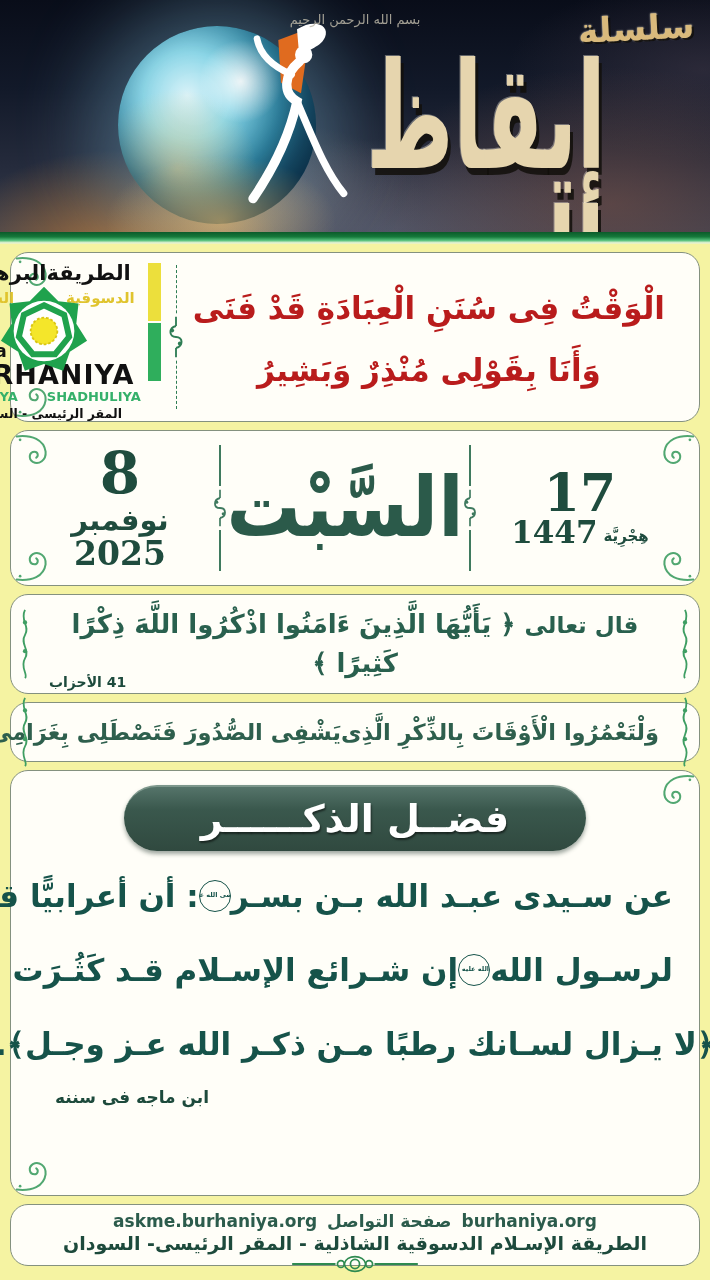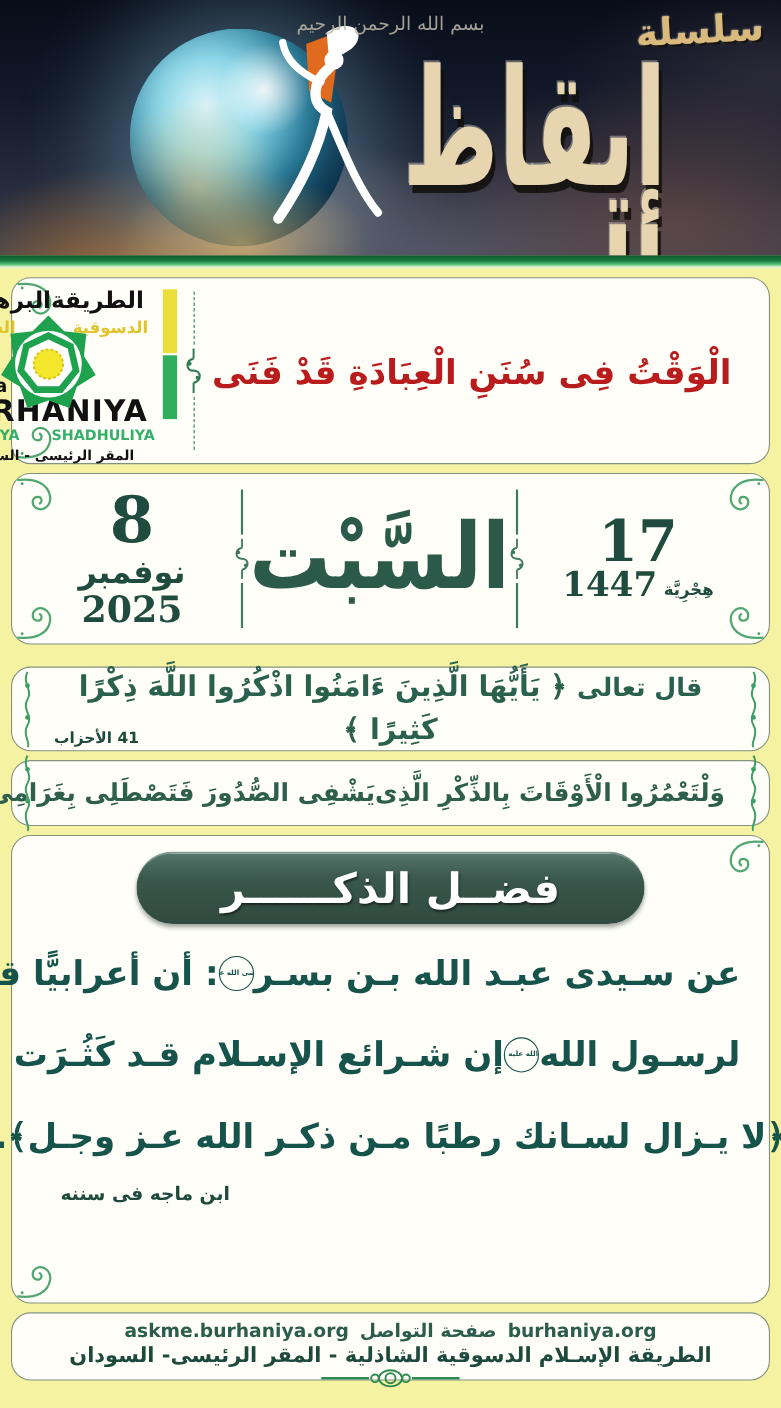--- a/index.html
+++ b/index.html
@@ -18,21 +18,21 @@
   .earth{position:absolute;left:118px;top:26px;width:198px;height:198px;border-radius:50%;
     background:
       radial-gradient(circle at 62% 28%, rgba(255,255,255,.9) 0%, rgba(255,255,255,0) 22%),
       radial-gradient(circle at 30% 72%, rgba(255,214,140,.55) 0%, rgba(255,214,140,0) 40%),
       radial-gradient(circle at 35% 35%, #d9f2f8 0%, #8ed9ea 24%, #3596b4 52%, #175a77 78%, #0b3049 100%);
     box-shadow:0 0 75px 28px rgba(150,215,245,.33), inset -22px -26px 55px rgba(0,10,30,.55);}
   .sunglow{position:absolute;left:96px;top:150px;width:250px;height:120px;
     background:radial-gradient(ellipse at 50% 60%, rgba(255,200,110,.55), transparent 65%);}
   .dervish{position:absolute;left:228px;top:16px;width:138px;height:200px;color:#fff;}
   .bismillah{position:absolute;top:12px;left:50%;transform:translateX(-50%);
-    font-size:17px;color:#bdb8a8;opacity:.85;letter-spacing:1px;white-space:nowrap;}
+    font-size:13px;color:#bdb8a8;opacity:.85;letter-spacing:1px;white-space:nowrap;}
   .series{position:absolute;top:8px;right:16px;font-size:34px;font-weight:bold;color:#d9ba7c;
     transform:rotate(-3deg);text-shadow:2px 2px 0 rgba(15,12,8,.8),0 0 2px #f7efd9;}
   .main-title{position:absolute;top:44px;right:4px;width:440px;text-align:center;direction:rtl;
     font-size:84px;font-weight:bold;color:#e6d5ae;letter-spacing:3px;line-height:1;
     transform:scaleY(1.75);transform-origin:top center;
     text-shadow:3px 4px 0 rgba(18,15,10,.85),-1px -1px 0 rgba(255,250,235,.35);}
   .green-strip{height:12px;background:linear-gradient(180deg,#0c5a2a 0%,#15793b 40%,#55c07c 70%,#d9efcc 88%,#f2f3c2 100%);}
 
   
   .content{padding:0 10px;}
@@ -78,21 +78,21 @@
   .g-month{font-size:29px;font-weight:bold;margin-top:2px;}
   .g-year{font-family:"DejaVu Serif",serif;font-size:33px;font-weight:bold;line-height:1;}
   .weekday{font-size:74px;font-weight:bold;color:#2b5a4a;transform:scaleY(1.12);line-height:1.1;}
   .h-day{font-family:"DejaVu Serif",serif;font-size:52px;font-weight:bold;line-height:.95;}
   .h-month{font-size:25px;font-weight:bold;margin-top:2px;white-space:nowrap;}
   .h-year-row{display:flex;align-items:flex-end;gap:6px;direction:rtl;}
   .h-year{font-family:"DejaVu Serif",serif;font-size:31px;font-weight:bold;line-height:1;}
   .h-era{font-size:15px;font-weight:bold;padding-bottom:3px;}
 
   
-  .box-verse{margin-top:20px;height:77px;display:flex;align-items:center;justify-content:center;}
+  .box-verse{margin-top:8px;height:100px;display:flex;align-items:center;justify-content:center;}
   .verse-line{padding:0 34px;text-align:center;color:#29604e;font-size:26px;font-weight:bold;line-height:1.5;}
   .verse-intro{font-size:23px;}
   .verse-ref{position:absolute;left:38px;bottom:3px;font-size:14px;font-weight:bold;color:#1d4a3c;direction:rtl;}
 
   
   .box-bayt{margin-top:8px;height:60px;display:flex;align-items:center;justify-content:space-around;padding:0 40px;}
   .bayt-part{font-size:22.5px;font-weight:bold;color:#2e5f4d;white-space:nowrap;}
 
   
   .box-main{margin-top:8px;height:426px;padding:14px 26px 6px;}
@@ -181,20 +181,21 @@
 
     <div class="box box-quote">
       <svg class="flourish fl-tl">
           <use href="#flourish"></use>
         </svg>
       <svg class="flourish fl-bl">
           <use href="#flourish"></use>
         </svg>
       <div class="quote-text">
         <div class="quote-line">الْوَقْتُ فِى سُنَنِ الْعِبَادَةِ قَدْ فَنَى</div>
+        <div class="quote-line">وَأَنَا بِقَوْلِى مُنْذِرٌ وَبَشِيرُ</div>
       </div>
       <div class="vdiv-ornament">
         <div class="vline"></div>
         <svg>
             <use href="#dspiral"></use>
           </svg>
       </div>
       <div class="logo-block">
 
         <div class="bar bar-y bar-r"></div>

